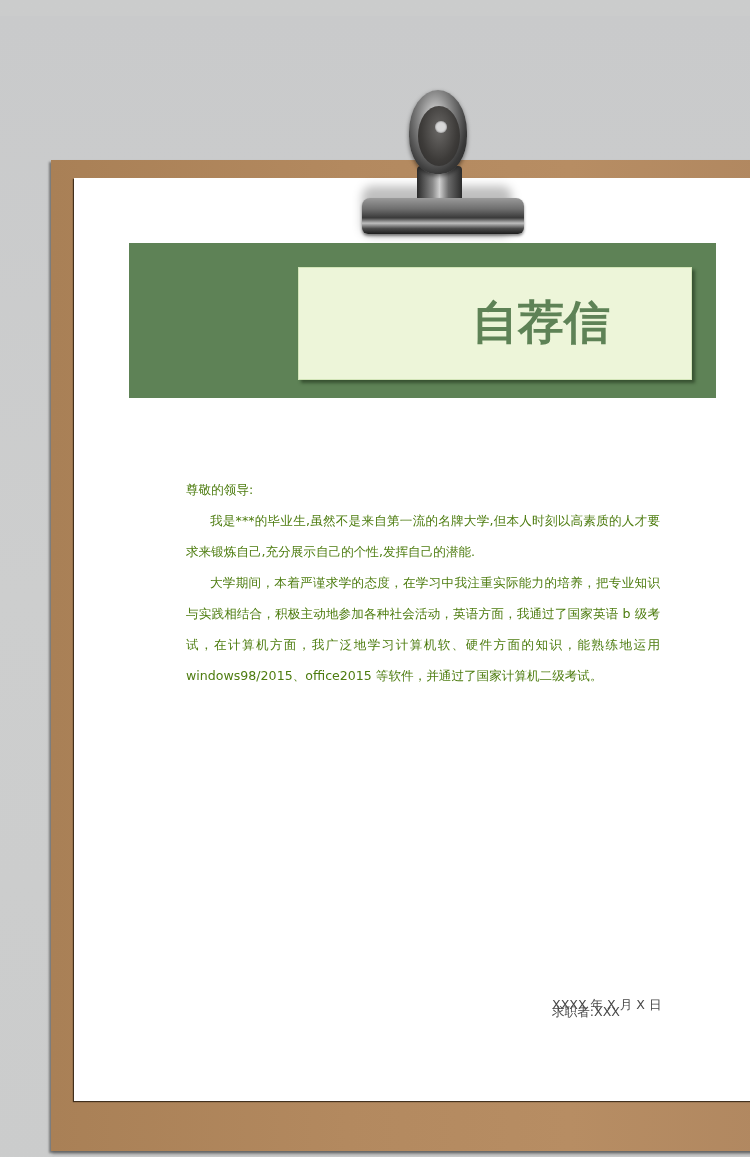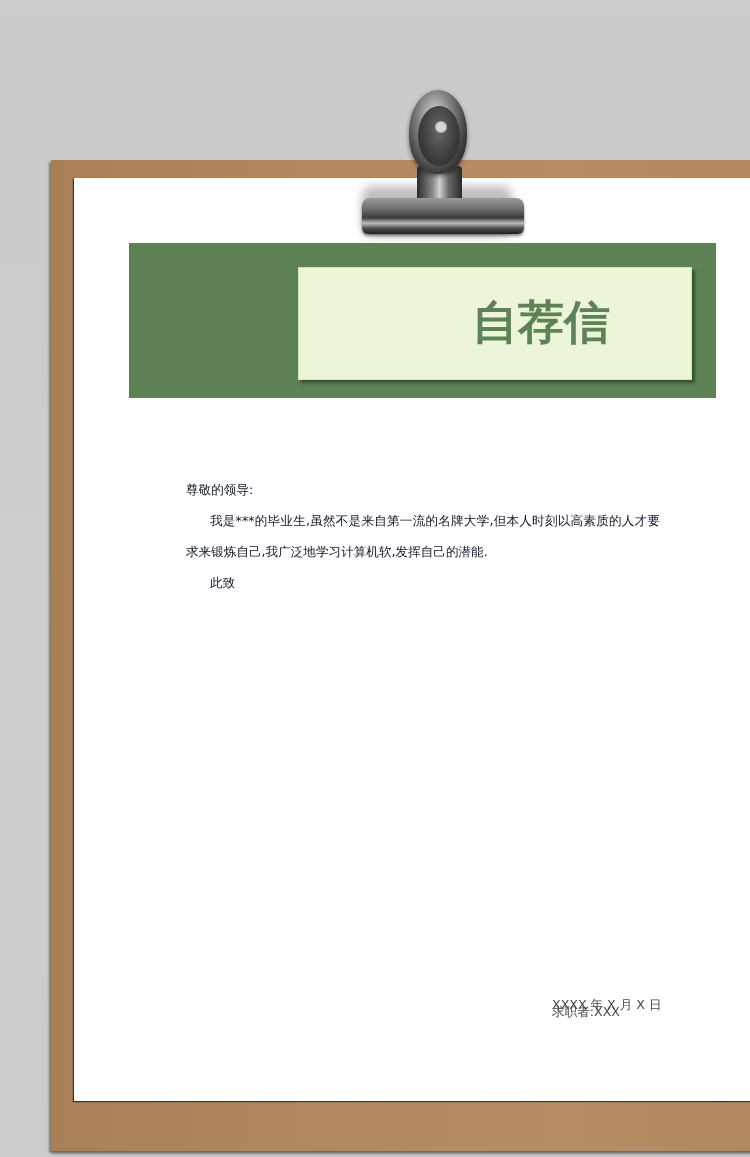--- a/index.html
+++ b/index.html
@@ -63,21 +63,21 @@
     box-shadow: 3px 3px 3px rgba(30,50,25,0.6);
   }
   .header-title {
     position: absolute; left: 424px; top: 246px; width: 150px; height: 56px;
     font-family: "DejaVu Sans", "Liberation Sans", sans-serif;
     font-weight: bold; font-size: 46px; line-height: 56px; letter-spacing: 0px;
     color: #5e8256; white-space: nowrap;
   }
   .letter {
     position: absolute; left: 138px; top: 426px; width: 474px;
-    font-size: 12.6px; color: #0f172a; line-height: 31px;
+    font-size: 12.6px; color: #4d7c0f; line-height: 31px;
   }
   .letter p { margin: 0; }
   .indent { text-indent: 24px; }
   .just { text-align: justify; text-align-last: left; }
   .sig { position: absolute; left: 504px; font-size: 12.6px; color: #484848; line-height: 18px; white-space: nowrap; }
 </style>
 </head>
 <body>
 
 <div class="board"></div>
@@ -91,18 +91,18 @@
   <div class="clip-hole"></div>
   <div class="clip-base"></div>
 </div>
 
 <div class="header-band"></div>
 <div class="header-box"></div>
 <div class="header-title">自荐信</div>
 
 <div class="letter">
   <p>尊敬的领导:</p>
-  <p class="indent just">我是***的毕业生,虽然不是来自第一流的名牌大学,但本人时刻以高素质的人才要求来锻炼自己,我广泛地学习计算机软,发挥自己的潜能.</p>
-  <p class="indent">此致</p>
+  <p class="indent just">我是***的毕业生,虽然不是来自第一流的名牌大学,但本人时刻以高素质的人才要求来锻炼自己,充分展示自己的个性,发挥自己的潜能.</p>
+  <p class="indent just">大学期间，本着严谨求学的态度，在学习中我注重实际能力的培养，把专业知识与实践相结合，积极主动地参加各种社会活动，英语方面，我通过了国家英语 b 级考试，在计算机方面，我广泛地学习计算机软、硬件方面的知识，能熟练地运用  windows98/2015、office2015 等软件，并通过了国家计算机二级考试。</p>
 </div>
 
 <div class="sig" style="top:955px;">求职者:XXX</div>
 <div class="sig" style="top:948px;">XXXX 年 X 月 X 日</div>
 
 </body></html>

